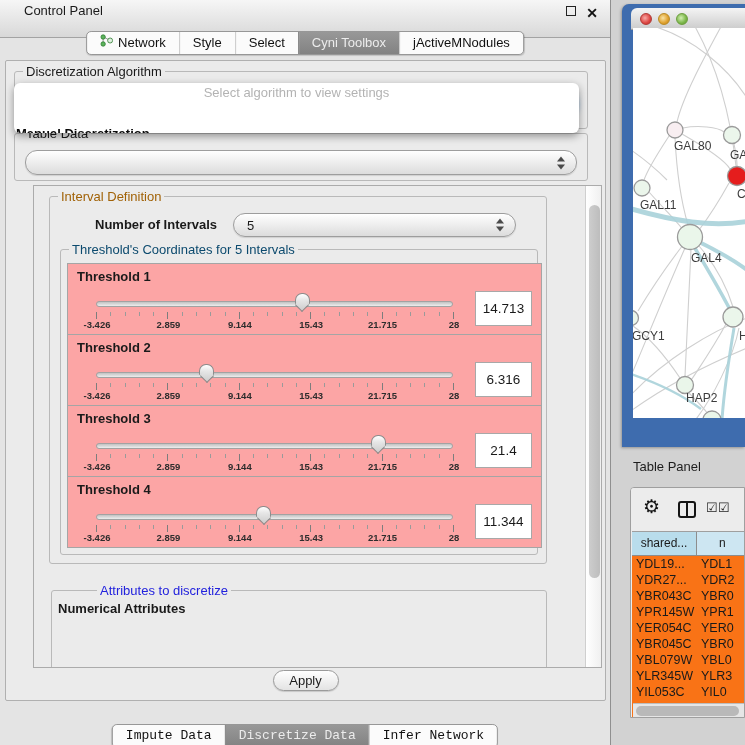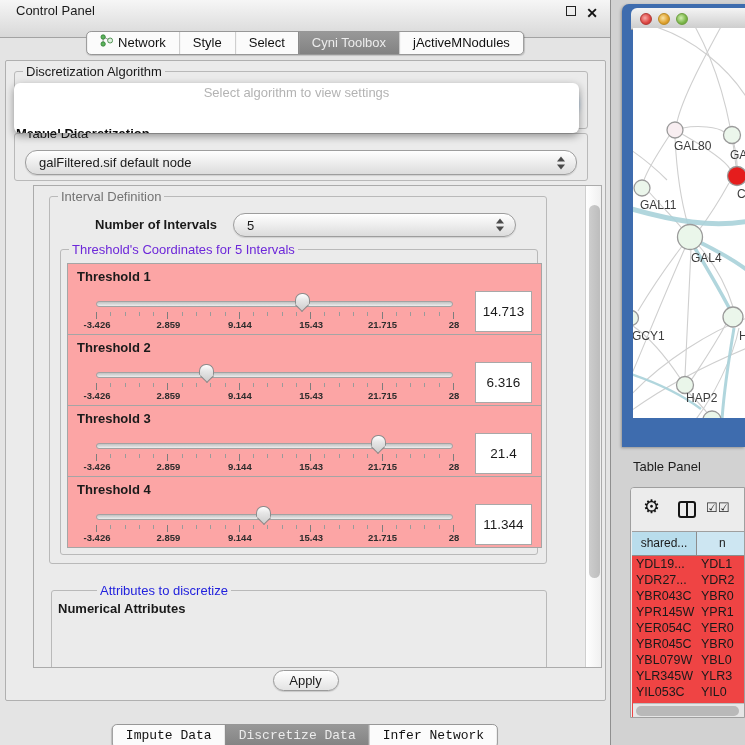--- a/index.html
+++ b/index.html
@@ -5,21 +5,21 @@
   * { margin:0; padding:0; box-sizing:border-box; }
   html,body { width:745px; height:745px; overflow:hidden; background:#d4d4d4;
               font-family:"Liberation Sans", sans-serif; color:#1a1a1a; }
   .abs { position:absolute; }
 
   
   #control-window { position:absolute; left:0; top:0; width:611px; height:745px;
     background:#e4e4e4; border-right:1px solid #8f8f8f; }
   #cp-titlebar { position:absolute; left:0; top:0; width:100%; height:38px;
     background:linear-gradient(#f6f6f6,#d8d8d8); border-bottom:1px solid #a3a3a3;
-    font-size:13px; line-height:22px; padding-left:16px; }
+    font-size:13px; line-height:22px; padding-left:24px; }
   #cp-float { position:absolute; right:34px; top:6px; width:10px; height:10px;
     border:1.5px solid #222; background:transparent; }
   #cp-close { position:absolute; right:12px; top:2px; font-size:14px; font-weight:bold; color:#111; }
 
   
   .tabstrip { position:absolute; display:flex; height:24px; background:#fbfbfb;
     border:1px solid #979797; border-radius:5px; overflow:hidden;
     box-shadow:0 1px 1px rgba(0,0,0,.15); }
   .tab { display:flex; align-items:center; gap:5px; padding:0 13px; font-size:13px;
     line-height:22px; color:#111; border-left:1px solid #c9c9c9; cursor:default; white-space:nowrap; }
@@ -77,21 +77,21 @@
     background:repeating-linear-gradient(90deg,#7d7d7d 0,#7d7d7d 1px,transparent 1px,transparent 71.4px); }
   .tick-labels { position:absolute; left:0; top:55px; width:100%; height:12px; }
   .tick-labels span { position:absolute; transform:translateX(-50%); font-size:9.5px;
     font-weight:bold; color:#2d2d2d; white-space:nowrap; }
   .sthumb { position:absolute; top:29px; width:15px; height:11px; z-index:5;
     background:linear-gradient(#ffffff,#d6d6d6); border:1px solid #8c8c8c; border-bottom:none;
     border-radius:7px 7px 1px 1px; }
   .sthumb::after { content:""; position:absolute; left:1.8px; top:5.8px; width:9px; height:9px;
     background:linear-gradient(135deg,#ececec,#cccccc);
     border-right:1px solid #8c8c8c; border-bottom:1px solid #8c8c8c; transform:rotate(45deg); }
-  .tvalue { position:absolute; right:9px; top:27px; width:57px; height:41px;
+  .tvalue { position:absolute; right:9px; top:27px; width:57px; height:35px;
     background:#ffffff; border:1px solid #a8a8a8; font-size:13.5px;
     display:flex; align-items:center; justify-content:center; }
 
   
   #attr-list { position:absolute; background:#ffffff; border:1px solid #b2b2b2;
     overflow:hidden; font-size:13px; }
   #attr-list .item { height:17px; line-height:17px; padding-left:6px; white-space:nowrap; }
   .list-scroll { position:absolute; top:1px; right:1px; width:14px; height:calc(100% - 2px);
     background:#f4f4f4; border-left:1px solid #dedede; }
   .list-scroll .vscroll-thumb { top:3px; height:42px; left:2px; width:9px; }
@@ -119,21 +119,21 @@
 
   #table-window { position:absolute; left:630px; top:487px; width:115px; height:231px;
     background:#ececec; border:1px solid #9f9f9f; border-radius:4px 0 0 0; overflow:hidden; }
   #tw-toolbar { position:absolute; left:0; top:0; width:100%; height:42px; background:#ececec; }
   #gear-btn { position:absolute; left:12px; top:8px; font-size:19px; color:#141414; line-height:22px; }
   #split-btn { position:absolute; left:47px; top:13px; width:18px; height:17px;
     border:2px solid #141414; border-radius:3px; }
   #split-btn::after { content:""; position:absolute; left:6px; top:0; width:2px; height:13px; background:#141414; }
   .cb-icon { position:absolute; top:12px; font-size:13px; color:#222; }
 
-  #tw-table { position:absolute; left:1px; top:43px; right:0; bottom:0; background:#ef4444;
+  #tw-table { position:absolute; left:1px; top:43px; right:0; bottom:0; background:#f97316;
     border-top:1px solid #9f9f9f; overflow:hidden; }
   #tw-header { display:flex; height:24px; border-bottom:1px solid #8d8d8d; font-size:12px; }
   #tw-header .hc { line-height:23px; text-align:center; overflow:hidden; white-space:nowrap; }
   #tw-header .hc1 { width:65px; background:#b9ddec; border-right:1px solid #8d8d8d; }
   #tw-header .hc2 { flex:1; background:#cde6f2; text-align:left; padding-left:22px; }
   .trow { display:flex; height:16px; font-size:12.5px; line-height:16px; white-space:nowrap; }
   .trow .c1 { width:65px; padding-left:4px; overflow:hidden; }
   .trow .c2 { flex:1; padding-left:4px; overflow:hidden; }
   #tw-hscroll { position:absolute; left:1px; right:0; bottom:0; height:14px;
     background:#e6e6e6; border-top:1px solid #bdbdbd; }
@@ -191,38 +191,37 @@
 
     <div id="algo-popup">
       <div class="hint">Select algorithm to view settings</div>
       <div class="opt first">Manual Discretization</div>
       <div class="opt">Equal Width/Frequency Discretization</div>
     </div>
 
     <div class="group" style="left:8px; top:72px; width:574px; height:48px;">
       <span class="group-title">Table Data</span>
       <div class="combo" style="left:10px; top:16px; width:552px;">
-        <span>galFiltered.sif default node</span>
         <span class="spin"></span>
       </div>
     </div>
 
     <div id="scrollpane">
 
       <div class="group" style="left:15px; top:10px; width:498px; height:368px;">
-        <span class="group-title" style="color:#737373;">Interval Definition</span>
+        <span class="group-title" style="color:#a16207;">Interval Definition</span>
 
         <span class="abs" style="left:45px; top:20px; font-size:13px; font-weight:bold;">Number of Intervals</span>
         <div class="combo" style="left:183px; top:16px; width:283px; height:24px;">
           <span>5</span>
           <span class="spin"></span>
         </div>
 
         <div class="group" style="left:10px; top:52px; width:478px; height:306px;">
-          <span class="group-title" style="color:#6d28d9;">Threshold's Coordinates for 5 Intervals</span>
+          <span class="group-title" style="color:#0c4a6e;">Threshold's Coordinates for 5 Intervals</span>
 
           <div class="tbox" style="top:13px;">
             <span class="t-label">Threshold 1</span>
             <div class="track"></div>
             <div class="ticks-minor"></div>
             <div class="ticks-major"></div>
             <div class="tick-labels">
                 <span style="left: 29px;">-3.426</span>
                 <span style="left: 100.4px;">2.859</span>
                 <span style="left: 171.8px;">9.144</span>

